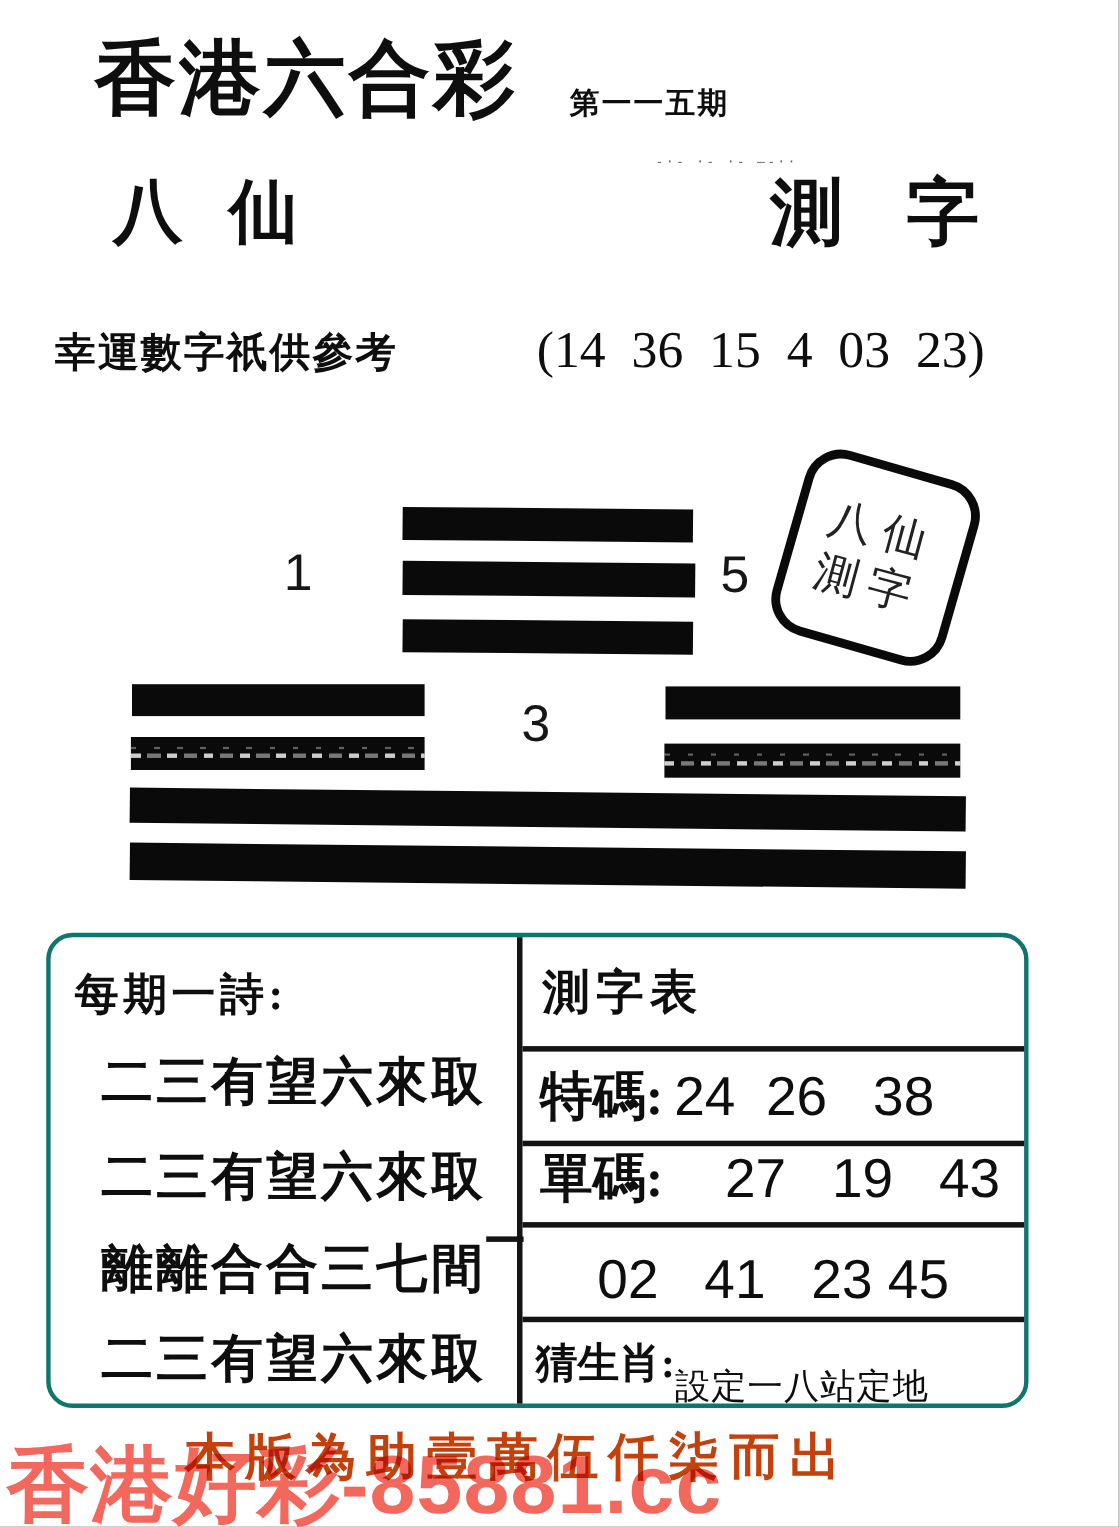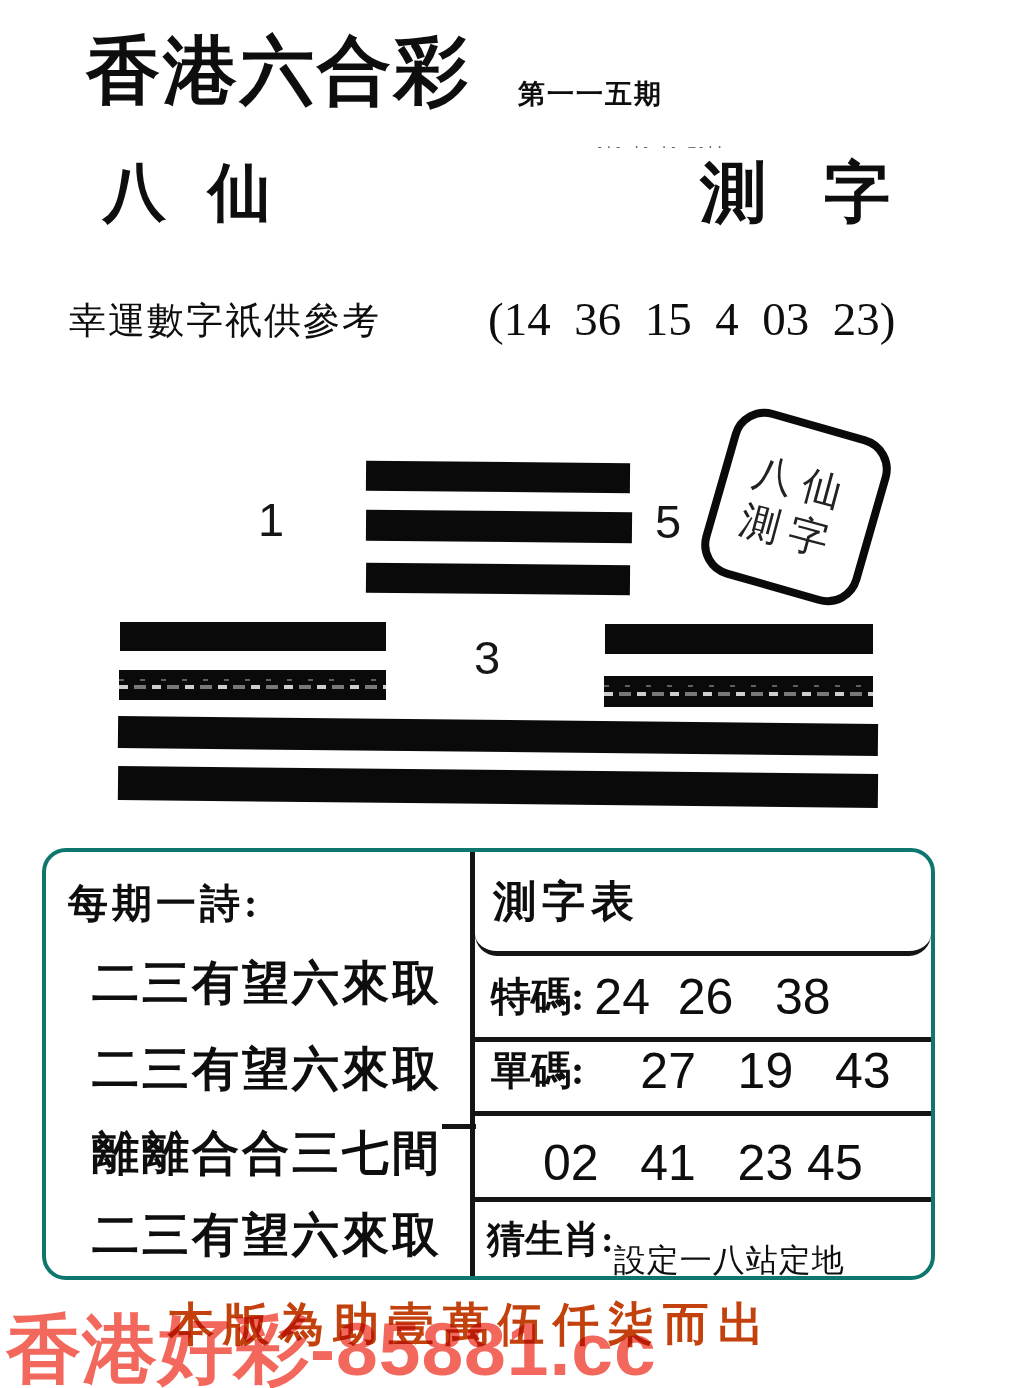--- a/index.html
+++ b/index.html
@@ -12,21 +12,21 @@
 
   
   .main-title{left:86px;top:22px;font-size:74px;font-weight:bold;letter-spacing:3px;}
   .issue{left:518px;top:76px;font-size:27px;font-weight:bold;letter-spacing:2px;}
   .sub-left{left:103px;top:150px;font-size:63px;font-weight:bold;letter-spacing:42px;}
   .sub-right{left:700px;top:148px;font-size:66px;font-weight:bold;letter-spacing:58px;}
   .faded-marks{left:596px;top:140px;font-size:12px;color:#3c3c3c;letter-spacing:2px;
     font-family:"DejaVu Sans Mono", monospace;opacity:.8;}
 
   
-  .lucky-label{left:69px;top:296px;font-size:37px;font-weight:normal;letter-spacing:2px;text-align:right;}
+  .lucky-label{left:50px;top:296px;font-size:37px;font-weight:bold;letter-spacing:2px;text-align:right;}
   .lucky-nums{left:488px;top:292px;font-size:47px;white-space:pre;font-weight:500;}
 
   
   .bar{position:absolute;background:#0a0a0a;}
   .scratched{
     background-color:#0a0a0a;
     background-image:
       repeating-linear-gradient(90deg, rgba(255,255,255,.8) 0 9px, rgba(255,255,255,0) 9px 15px, rgba(255,255,255,.45) 15px 27px, rgba(255,255,255,0) 27px 33px),
       repeating-linear-gradient(90deg, rgba(255,255,255,.35) 0 5px, rgba(255,255,255,0) 5px 21px);
     background-size:100% 4px,100% 2px;
@@ -58,26 +58,26 @@
   .vdiv{position:absolute;left:424px;top:0;bottom:0;width:5px;background:#141414;}
   .tick{position:absolute;left:396px;width:34px;height:5px;background:#141414;}
 
   .poem-title{left:22px;top:24px;font-size:40px;font-weight:bold;letter-spacing:4px;}
   .poem-line{left:46px;font-size:47px;font-weight:bold;letter-spacing:3px;white-space:nowrap;}
   .pl0{top:100px;} .pl1{top:186px;} .pl2{top:270px;} .pl3{top:352px;}
 
   .rcol{position:absolute;left:429px;top:0;right:0;bottom:0;}
   .rrow{position:absolute;left:0;right:0;display:flex;align-items:center;}
   .rb{border-bottom:5px solid #141414;}
-  .rr0{top:0;height:99px;border-radius:22px;}
+  .rr0{top:0;height:99px;}
   .rr1{top:104px;height:81px;}
   .rr2{top:178px;height:81px;gap:46px;}
   .rr3{top:276px;height:69px;}
   .rr4{top:350px;height:74px;}
-  .rlabel{font-size:40px;font-weight:bold;padding-left:16px;white-space:nowrap;}
+  .rlabel{font-size:48px;font-weight:bold;padding-left:16px;white-space:nowrap;}
   .rvals{font-family:"Liberation Sans", sans-serif;font-size:50px;white-space:pre;padding-left:10px;}
   .hdr{font-size:43px;font-weight:bold;letter-spacing:6px;padding-left:18px;}
   .zlabel{font-size:38px;font-weight:bold;padding-left:12px;white-space:nowrap;}
   .zval{font-size:32px;font-weight:normal;letter-spacing:1px;white-space:nowrap;margin-top:44px;}
 
   
   .note{left:168px;top:1294px;font-size:46px;font-weight:bold;letter-spacing:9px;
     color:#c2410c;white-space:nowrap;}
   .watermark{
     left:6px;top:1300px;font-family:"Liberation Sans", sans-serif;

